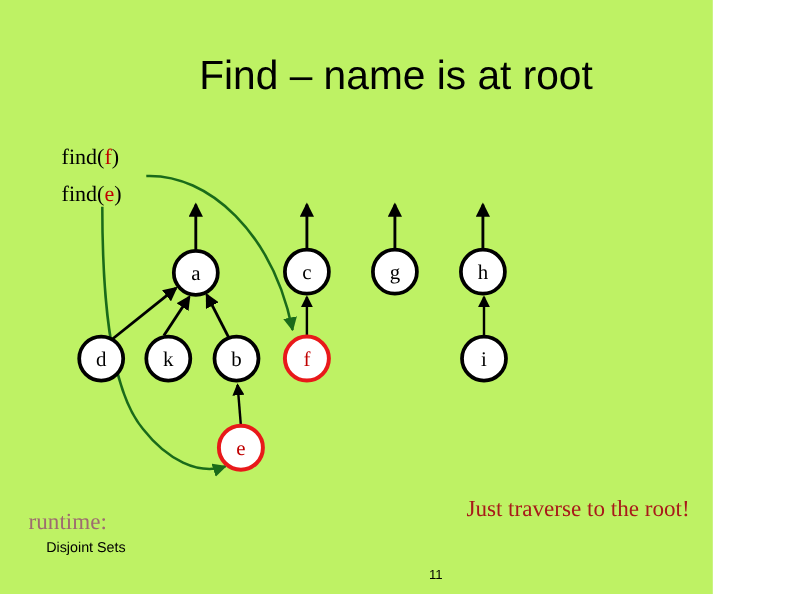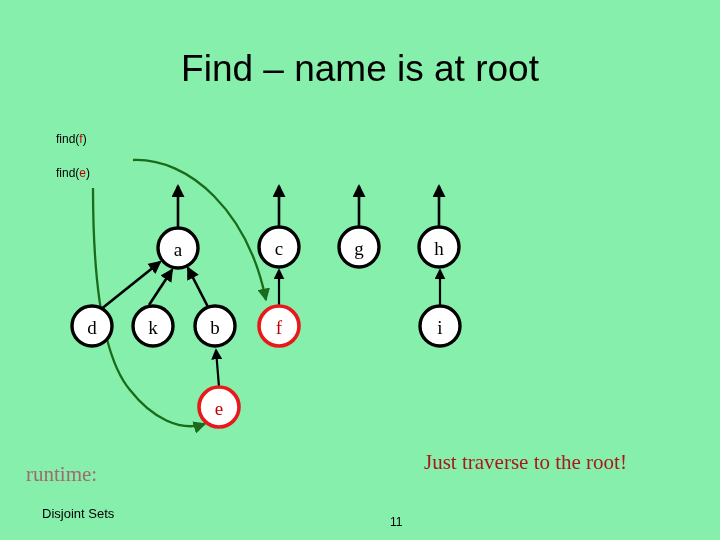--- a/index.html
+++ b/index.html
@@ -2,43 +2,43 @@
 <html><head>
 <meta charset="utf-8">
 <style>
   html, body {
     margin: 0;
     padding: 0;
     background: #ffffff;
   }
   #slide {
     position: relative;
-    width: 720px;
+    width: 648px;
     height: 540px;
-    background: #86efac;
+    background: #bef264;
     overflow: hidden;
     font-family: "Liberation Serif", serif;
   }
   #slide-title {
     position: absolute;
     left: 0;
     top: 48px;
     width: 720px;
     text-align: center;
     font-family: "Liberation Sans", sans-serif;
     font-size: 37px;
     font-weight: 400;
     color: #000000;
     letter-spacing: 0px;
     white-space: nowrap;
   }
   .find-label {
     position: absolute;
-    font-family: Liberation Sans, sans-serif;
-    font-size: 12px;
+    font-family: Liberation Serif, serif;
+    font-size: 20px;
     color: #000000;
     white-space: nowrap;
   }
   #find-f-label { left: 56px; top: 132px; }
   #find-e-label { left: 56px; top: 154px; margin-top: 12px; }
   .find-label .hl { color: #C00000; }
 
   #diagram-svg {
     position: absolute;
     left: 0;
@@ -71,21 +71,21 @@
     top: 450px;
     font-family: "Liberation Serif", serif;
     font-size: 21px;
     color: #A81A1A;
     white-space: nowrap;
     text-align: center;
   }
   #footer-title {
     position: absolute;
     left: 42px;
-    top: 506px;
+    top: 490px;
     font-family: "Liberation Sans", sans-serif;
     font-size: 13px;
     color: #000000;
     white-space: nowrap;
   }
   #page-number {
     position: absolute;
     left: 390px;
     top: 515px;
     font-family: "Liberation Sans", sans-serif;

